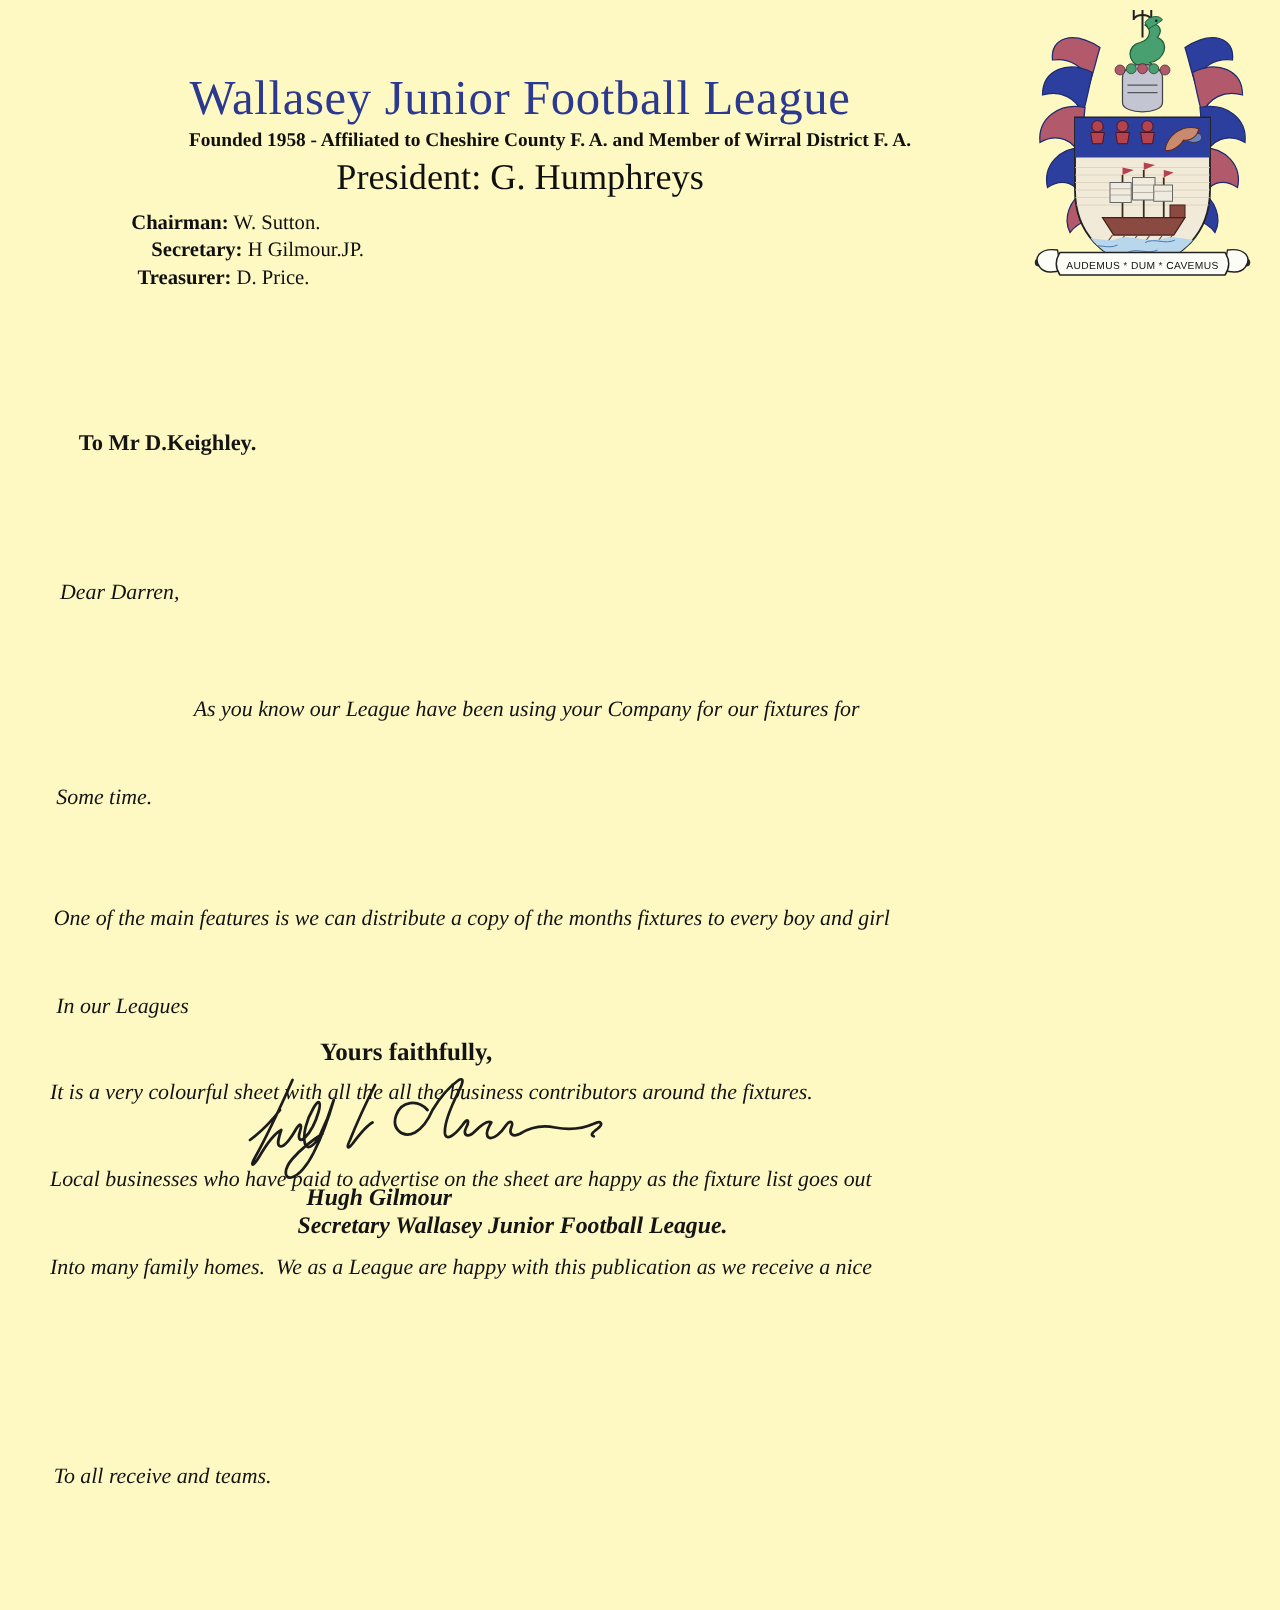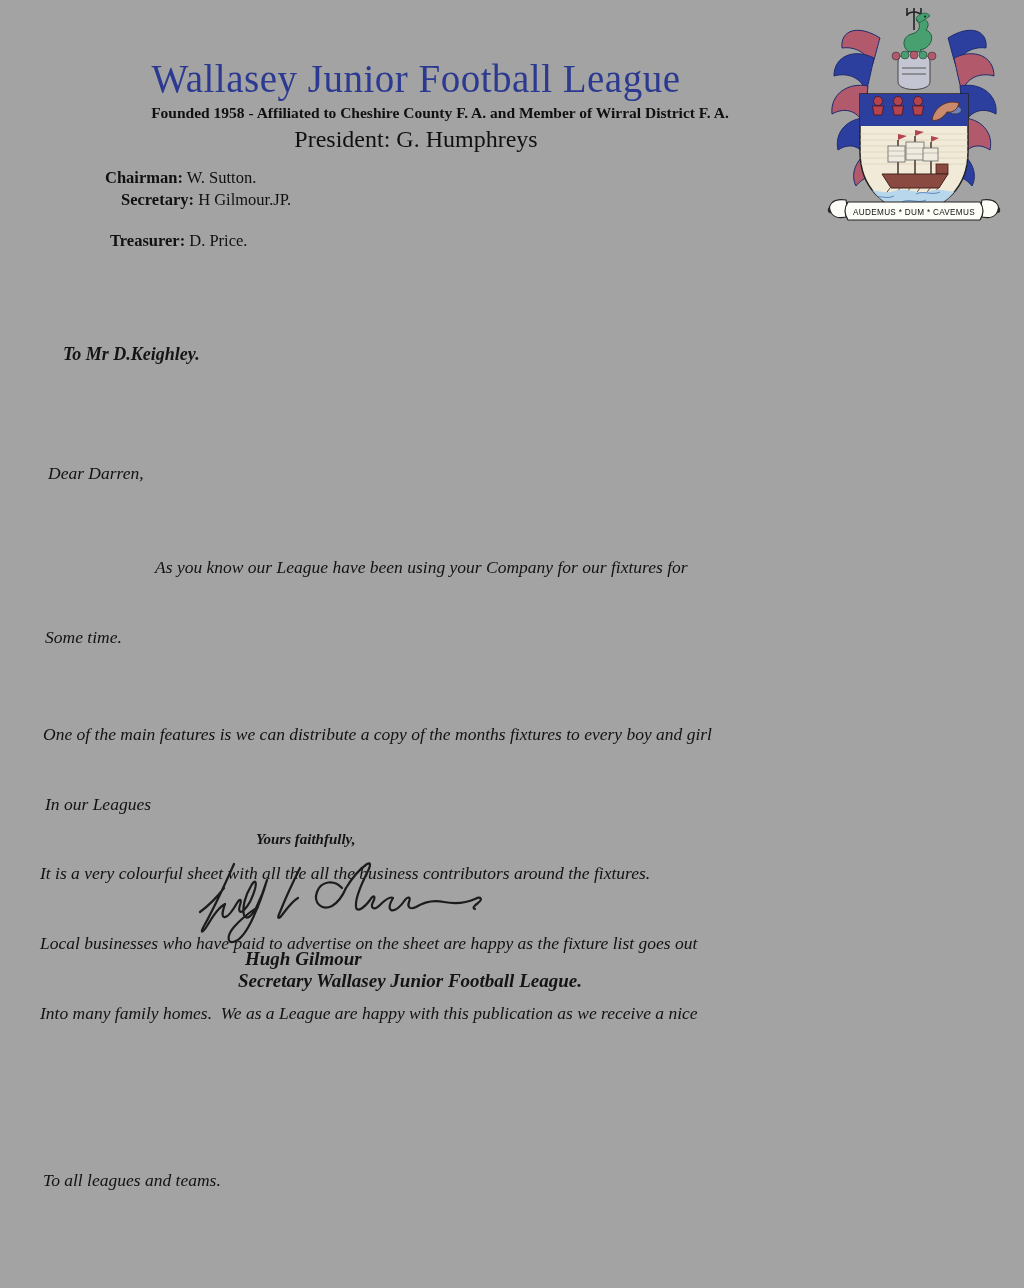--- a/index.html
+++ b/index.html
@@ -1,62 +1,62 @@
 <!DOCTYPE html>
 <html><head>
 <meta charset="utf-8">
 <style>
   html, body { margin:0; padding:0; background:#e8e8e8; }
   .page {
     position:relative; width:1024px; height:1288px; margin:0 auto;
-    background:#a3a3a3; overflow:hidden;
+    background:#fef9c3; overflow:hidden;
     font-family:"Liberation Serif", serif; color:#141414;
   }
   
   .hdr-title {
     position:absolute; top:56px; left:0; width:832px; text-align:center;
     font-size:39px; letter-spacing:0.5px; color:#2b3990; font-weight:400;
   }
   .hdr-sub {
     position:absolute; top:104px; left:0; width:832px; text-align:center;
     font-size:15.5px; font-weight:bold; color:#101010;padding-left:24px;
   }
   .hdr-pres {
     position:absolute; top:126px; left:0; width:832px; text-align:center;
-    font-size:24px; color:#101010;
+    font-size:29px; color:#101010;
   }
   .officers {
     position:absolute; top:167px; left:105px;
     font-size:16.5px; line-height:22px; color:#101010;
   }
   .officers .o-line b { font-weight:bold; }
   .officers .o-1 { padding-left:0; }
   .officers .o-2 { padding-left:16px; }
-  .officers .o-3 { padding-left:5px;margin-top:19px; }
+  .officers .o-3 { padding-left:5px; }
   .crest { position:absolute; top:4px; left:818px; width:192px; height:228px; }
   
   .recipient {
     position:absolute; top:344px; left:63px;
-    font-style:italic; font-weight:bold; font-size:18px;
+    font-weight:bold; font-size:18px;
   }
   .body-block {
     position:absolute; top:416px; left:40px; width:940px;
     font-style:italic; font-size:17.5px; line-height:23.2px;
     white-space:pre-wrap; color:#121212;
   }
   .bline { min-height:23.2px; }
   .ind-sal { padding-left:8px; }
   .ind-big { padding-left:115px;margin-top:24px; }
   .ind-5 { padding-left:5px; }
   .ind-3 { padding-left:3px;margin-top:28px; }
   .para-gap { height:23px; }
   
   .closing {
     position:absolute; top:831px; left:256px;
-    font-style:italic; font-weight:bold; font-size:15px;
+    font-weight:bold; font-size:20px;
   }
   .signature { position:absolute; top:846px; left:194px; width:312px; height:102px; }
   .sig-name {
     position:absolute; top:948px; left:245px;
     font-style:italic; font-weight:bold; font-size:19px;
   }
   .sig-role {
     position:absolute; top:970px; left:238px;
     font-style:italic; font-weight:bold; font-size:19px;
   }
@@ -190,21 +190,21 @@
   <div class="body-block">
     <div class="bline ind-sal">Dear Darren,</div>
     <div class="bline ind-big">As you know our League have been using your Company for our fixtures for</div>
     <div class="bline ind-5">Some time.</div>
     <div class="bline ind-3">One of the main features is we can distribute a copy of the months fixtures to every boy and girl</div>
     <div class="bline ind-5">In our Leagues</div>
     <div class="bline">It is a very colourful sheet with all the all the business contributors around the fixtures.</div>
     <div class="bline">Local businesses who have paid to advertise on the sheet are happy as the fixture list goes out</div>
     <div class="bline">Into many family homes.  We as a League are happy with this publication as we receive a nice</div>
     <div class="para-gap"></div>
-    <div class="bline ind-3">To all leagues and teams.</div>
+    <div class="bline ind-3">To all receive and teams.</div>
   </div>
 
   <div class="closing">Yours faithfully,</div>
 
   <svg class="signature" viewBox="0 0 312 102" xmlns="http://www.w3.org/2000/svg">
     <g stroke="#1c1c1c" stroke-width="2.2" fill="none" stroke-linecap="round" stroke-linejoin="round">
       <path d="M6,66 C14,60 24,50 30,42 M40,18 C32,36 20,62 10,80 C6,87 8,88 13,80 C20,68 27,60 31,58 C29,64 27,70 30,71 C34,72 39,64 43,57 C46,52 48,53 46,59 C44,65 46,68 50,64 C55,59 59,50 61,43 C63,35 61,33 57,40 C51,50 48,62 50,69 C52,75 58,70 62,62 C66,54 70,44 73,34 M73,34 C69,48 62,66 57,76 C52,86 45,95 39,96 C33,97 33,89 40,81 C47,73 56,66 64,61 M106,22 C98,38 90,56 86,66 C83,72 84,74 88,69 C94,61 100,54 104,52"></path>
       <path d="M148,42 C140,33 127,35 123,46 C119,57 128,65 138,60 C145,56 149,49 152,42 M152,42 C158,32 166,23 173,18 C177,16 177,19 173,27 C167,39 161,53 162,61 C163,67 170,62 176,54 C180,48 182,50 179,56 C176,62 180,65 186,59 C191,54 196,50 199,52 C196,57 194,62 197,64 C201,66 207,60 211,54 C214,50 217,51 215,56 C213,61 216,64 222,61 C230,56 240,54 250,56 C261,58 272,57 281,53 C287,50 289,53 284,57 C280,60 278,62 281,63"></path>
     </g>
   </svg>

